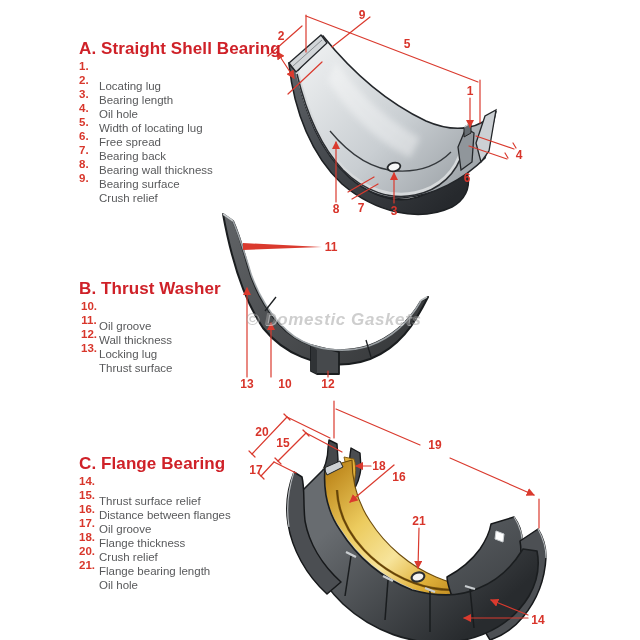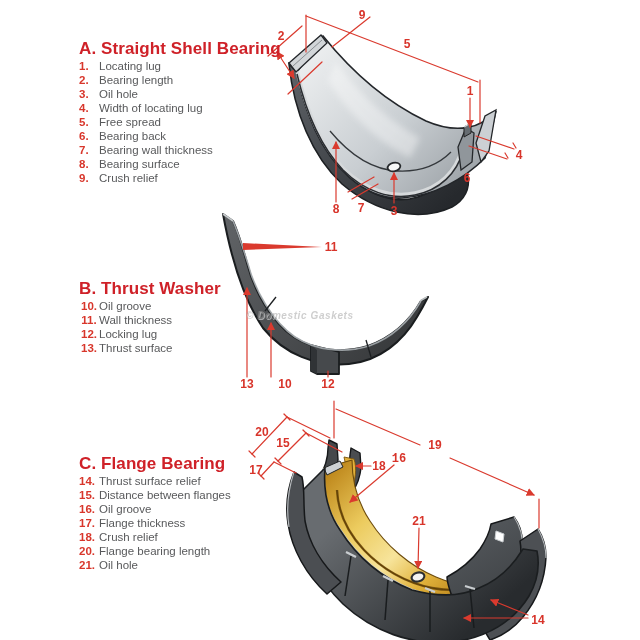--- a/index.html
+++ b/index.html
@@ -5,25 +5,25 @@
   html,body{margin:0;padding:0;background:#ffffff;}
   .canvas{position:relative;width:640px;height:640px;background:#ffffff;overflow:hidden;
           font-family:"Liberation Sans",sans-serif;}
   .canvas svg{position:absolute;left:0;top:0;}
   
   .legend{position:absolute;left:79px;}
   .legend-a{top:42px;} .legend-b{top:282px;text-align:center;} .legend-c{top:457px;}
   .legend h3{margin:0 0 4px 0;font-size:17px;font-weight:bold;color:#cf2128;line-height:13px;letter-spacing:.1px;}
   .legend .row{display:flex;height:14px;line-height:14px;font-size:11.5px;}
   .legend .num{width:20px;color:#d8362b;font-weight:bold;flex:none;}
-  .legend .lbl{color:#58595b;white-space:nowrap;}
+  .legend .lbl{color:#58595b;white-space:nowrap;margin-top:20px;}
   
   .callout{position:absolute;transform:translate(-50%,-50%);font-size:12px;font-weight:bold;
            color:#d8342a;line-height:12px;}
-  .watermark{position:absolute;left:246px;top:310px;font-size:10px;font-weight:bold;font-style:italic;
+  .watermark{position:absolute;left:246px;top:310px;font-size:17px;font-weight:bold;font-style:italic;
              color:#9e9e9e;opacity:.5;letter-spacing:.6px;text-shadow:1px 1px 0 #ffffff;}
 </style>
 </head>
 <body>
 
 <div class="canvas">
 
   <svg width="640" height="640" viewBox="0 0 640 640">
     <defs>
       <linearGradient id="gAs" gradientUnits="userSpaceOnUse" x1="320" y1="40" x2="470" y2="190">
@@ -293,21 +293,21 @@
       <span class="callout" style="left: 361px; top: 208px;">7</span>
       <span class="callout" style="left: 394px; top: 211px;">3</span>
       <span class="callout" style="left: 331px; top: 247px;">11</span>
       <span class="callout" style="left: 247px; top: 384px;">13</span>
       <span class="callout" style="left: 285px; top: 384px;">10</span>
       <span class="callout" style="left: 328px; top: 384px;">12</span>
       <span class="callout" style="left: 262px; top: 432px;">20</span>
       <span class="callout" style="left: 283px; top: 443px;">15</span>
       <span class="callout" style="left: 256px; top: 470px;">17</span>
       <span class="callout" style="left: 379px; top: 466px;">18</span>
-      <span class="callout" style="left: 399px; top: 459px; font-family: Liberation Mono, monospace;">16</span>
+      <span class="callout" style="left: 399px; top: 477px;">16</span>
       <span class="callout" style="left: 435px; top: 445px;">19</span>
       <span class="callout" style="left: 419px; top: 521px;">21</span>
       <span class="callout" style="left: 538px; top: 620px;">14</span>
     </div>
 
   <div class="watermark">© Domestic Gaskets</div>
 
 </div>
 
 </body></html>

